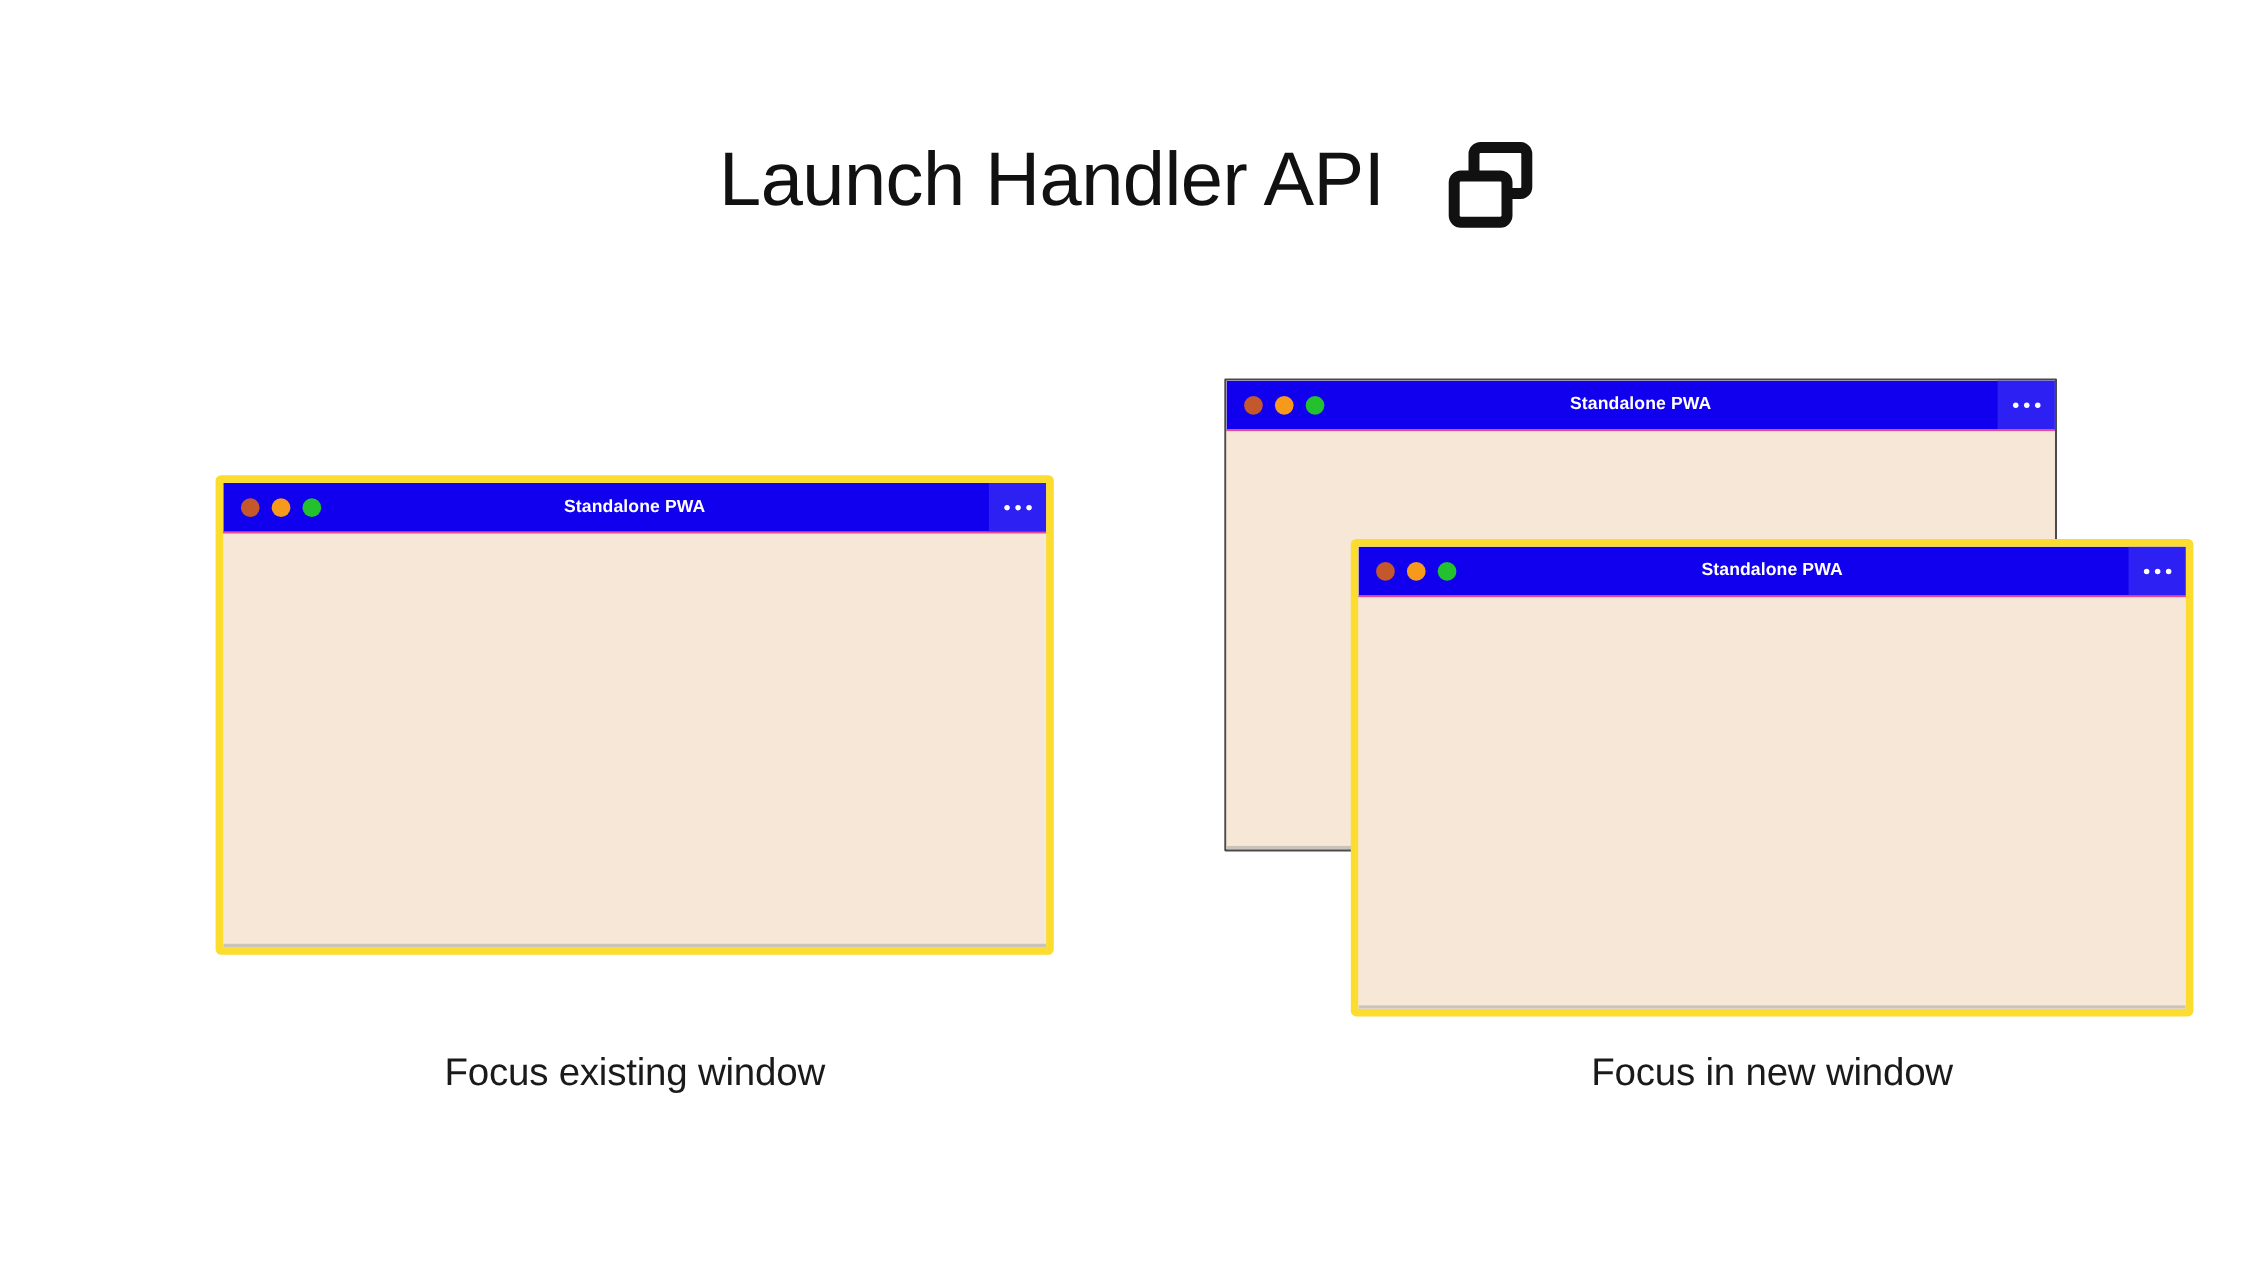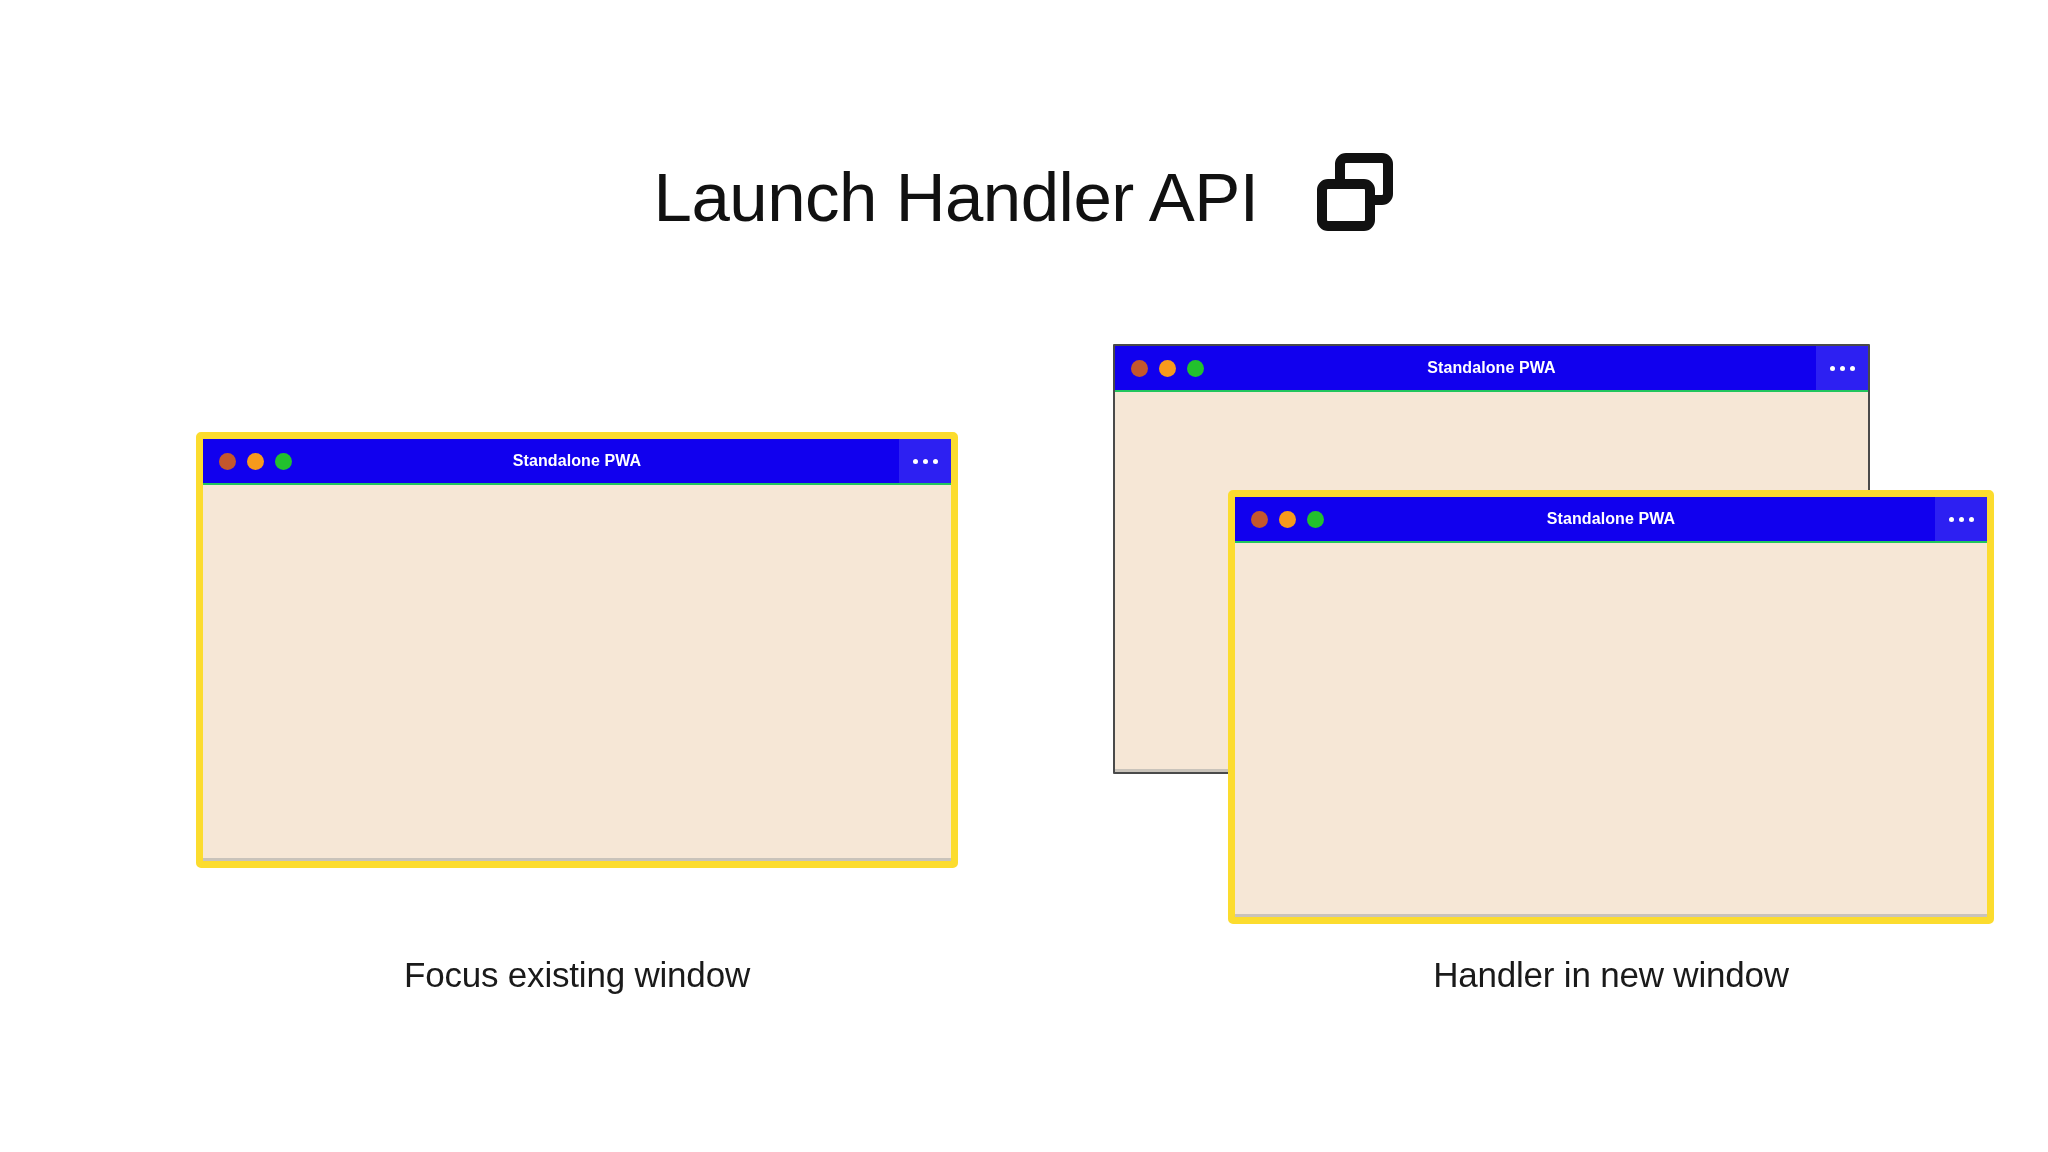--- a/index.html
+++ b/index.html
@@ -17,21 +17,21 @@
   }
 
   
   .heading-row {
     position: absolute;
     left: 0;
     top: 128px;
     width: 2048px;
     height: 104px;
     display: flex;
-    align-items: flex-end;
+    align-items: flex-start;
     justify-content: center;
     gap: 58px;
   }
   .page-title {
     font-size: 69px;
     font-weight: 300;
     letter-spacing: -0.5px;
     color: #111111;
     line-height: 1;
     white-space: nowrap;
@@ -67,21 +67,21 @@
     background: #f6e7d6;
     overflow: hidden;
   }
   .titlebar {
     position: relative;
     flex: 0 0 auto;
     height: 44px;
     background: #1100ee;
     display: flex;
     align-items: center;
-    border-bottom: 2px solid #22c55e;
+    border-bottom: 2px solid #ec4899;
   }
   .traffic-lights {
     display: flex;
     align-items: center;
     gap: 11px;
     padding-left: 16px;
     flex: 0 0 auto;
     z-index: 2;
   }
   .dot {
@@ -232,13 +232,13 @@
       <div class="menu-button">
         <span class="mdot"></span>
         <span class="mdot"></span>
         <span class="mdot"></span>
       </div>
     </div>
     <div class="win-body"></div>
   </div>
 </div>
 
-<div class="caption" id="caption-right">Handler in new window</div>
+<div class="caption" id="caption-right">Focus in new window</div>
 
 </body></html>

